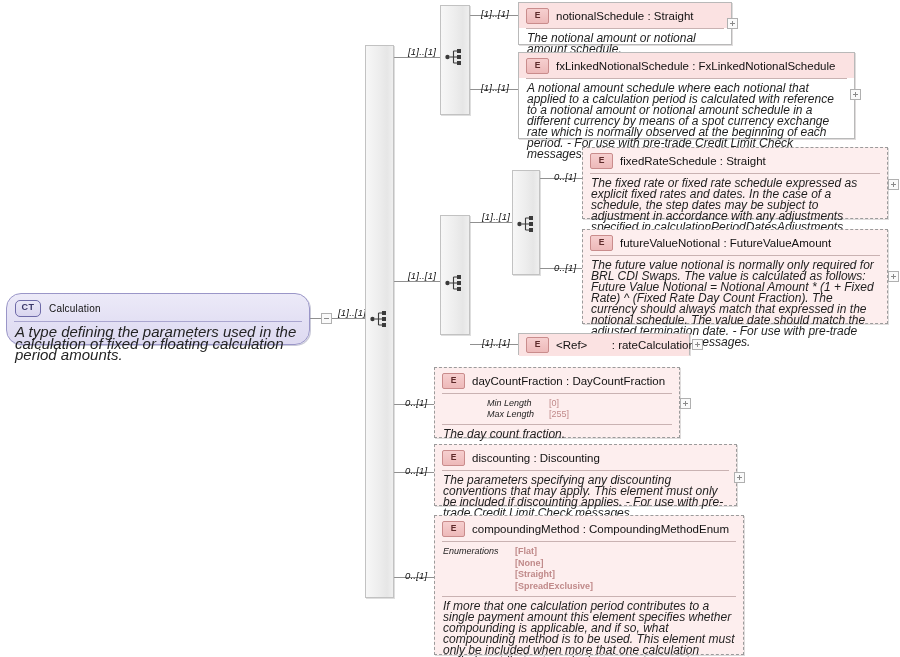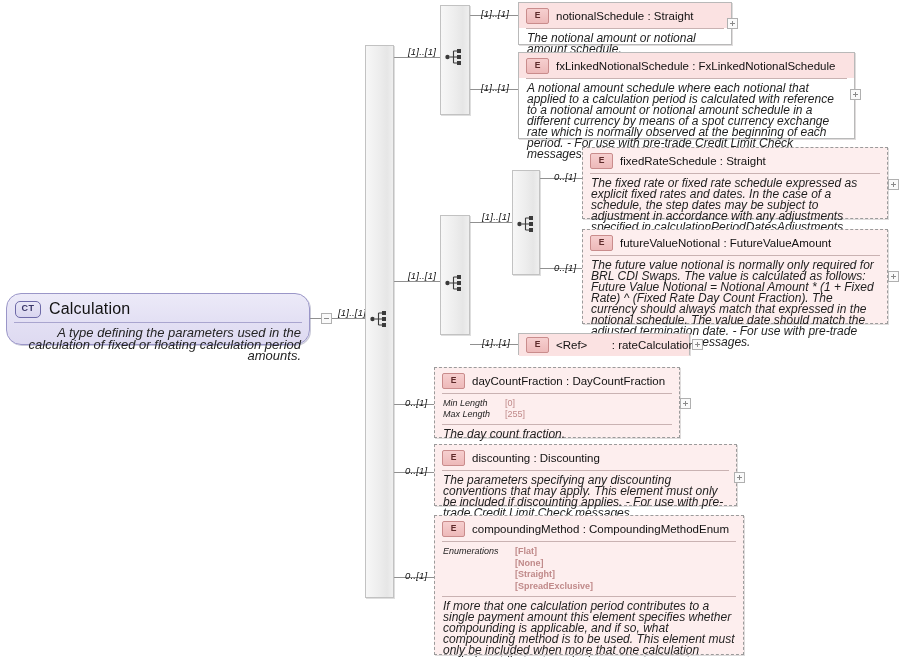--- a/index.html
+++ b/index.html
@@ -21,26 +21,25 @@
     box-shadow:1px 1px 0 rgba(140,140,170,.45);
     padding:0;
   }
   .ct-head{display:flex;align-items:center;gap:8px;padding:6px 8px 4px 8px;}
   .ct-tag{
     width:24px;height:15px;border:1px solid #6e6aa8;border-radius:5px;
     background:linear-gradient(180deg,#e9e7f7,#d9d5ef);
     font-size:9px;line-height:13px;text-align:center;color:#3a3768;
     font-weight:bold;letter-spacing:.5px;
   }
-  .ct-title{font-size:16px;color:#111;letter-spacing:.2px;}
+  .ct-title{font-size:10px;color:#111;letter-spacing:.2px;}
   .ct-sep{height:1px;background:#a9a5cf;margin:0 7px;}
   .ct-doc{
-    font-size:13px;font-style:italic;color:#232323;line-height:11.5px;
+    font-size:15px;font-style:italic;color:#232323;line-height:11.5px;
     padding:4px 8px 6px 8px;
-    text-align:right;
   }
 
   
   .el-box{
     background:#fdecec;
     box-shadow:1px 1px 0 rgba(150,140,140,.30);
   }
   .el-box.required{border:1px solid #b9b9b9;background:#ffffff;}
   .el-box.required .el-head{background:#fbe2e2;}
   .el-box.optional{border:1px dashed #9b9b9b;background:#fdeeee;}
@@ -53,21 +52,21 @@
     font-weight:bold;
   }
   .el-title{font-size:11.5px;color:#111;white-space:nowrap;}
   .el-title .tname{color:#111;}
   .el-sep{height:1px;background:#c9b2b2;margin:0 7px;}
   .el-doc{
     font-size:12px;font-style:italic;color:#1e1e1e;line-height:11px;
     padding:4px 8px 5px 8px;
   }
   .facets{padding:4px 8px 4px 8px;font-size:9px;line-height:11px;}
-  .facet-row{display:flex;}
+  .facet-row{display:flex;margin-left:44px;}
   .facet-name{font-style:italic;color:#1e1e1e;width:62px;flex:0 0 auto;}
   .facet-val{color:#c08a8a;font-family:"Liberation Sans",sans-serif;}
   .enum-block{display:flex;padding:4px 8px 4px 8px;font-size:9px;line-height:11px;}
   .enum-label{font-style:italic;color:#1e1e1e;width:72px;flex:0 0 auto;}
   .enum-vals{color:#c08a8a;}
   .enum-vals div{line-height:11.5px;font-weight:bold;}
 
   
   .bar{
     background:linear-gradient(90deg,#f7f7f7 0%,#eeeeee 45%,#e6e6e6 78%,#efefef 100%);

